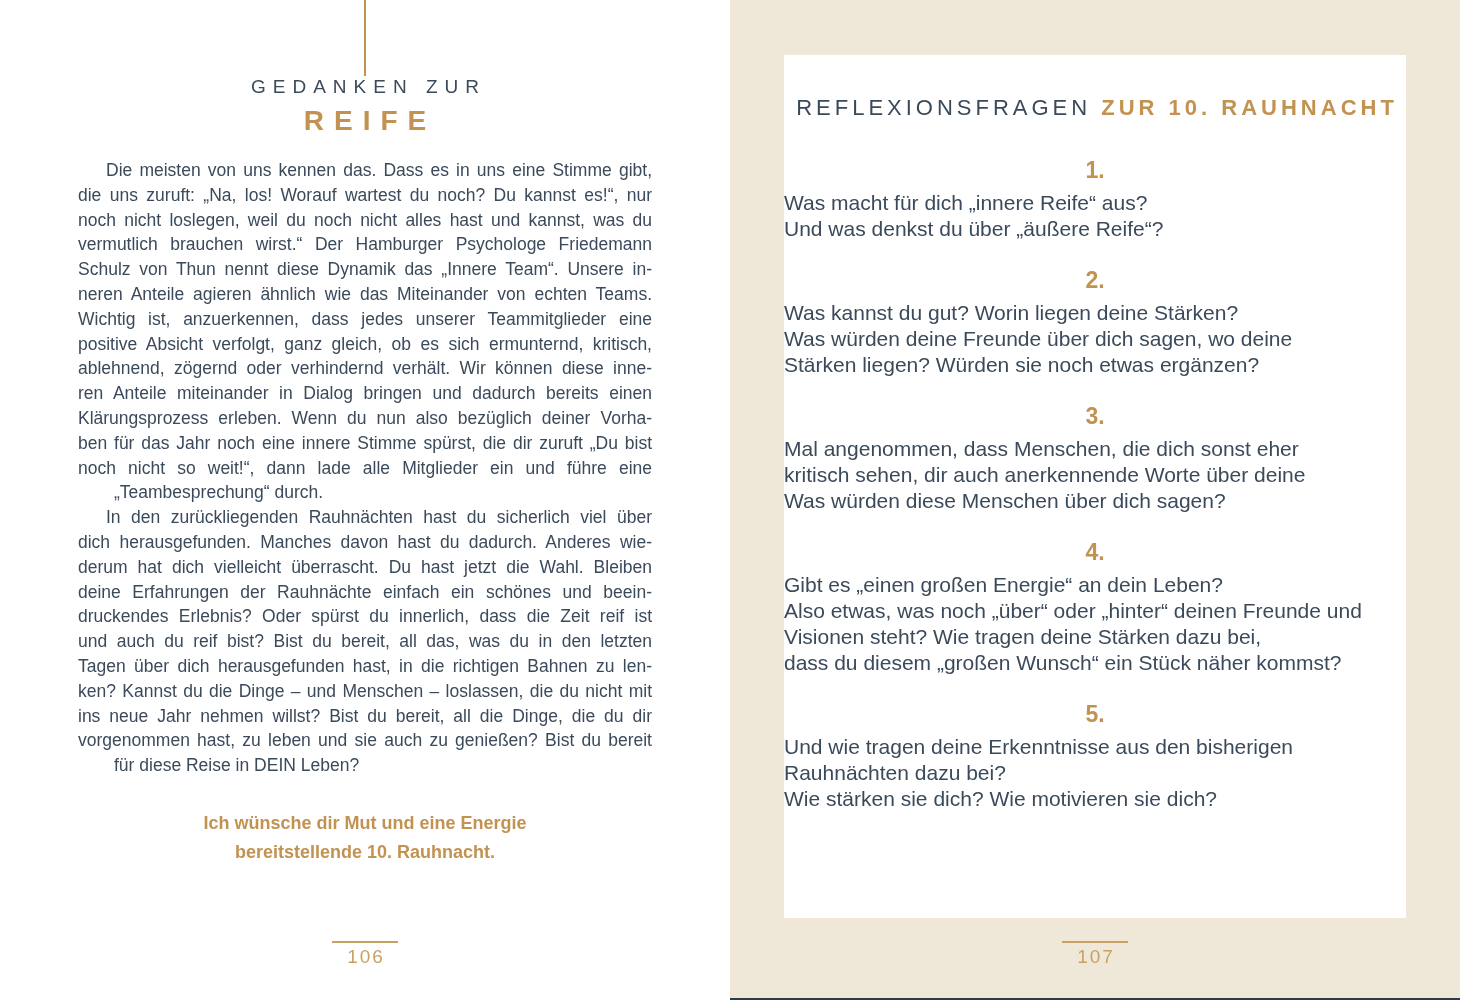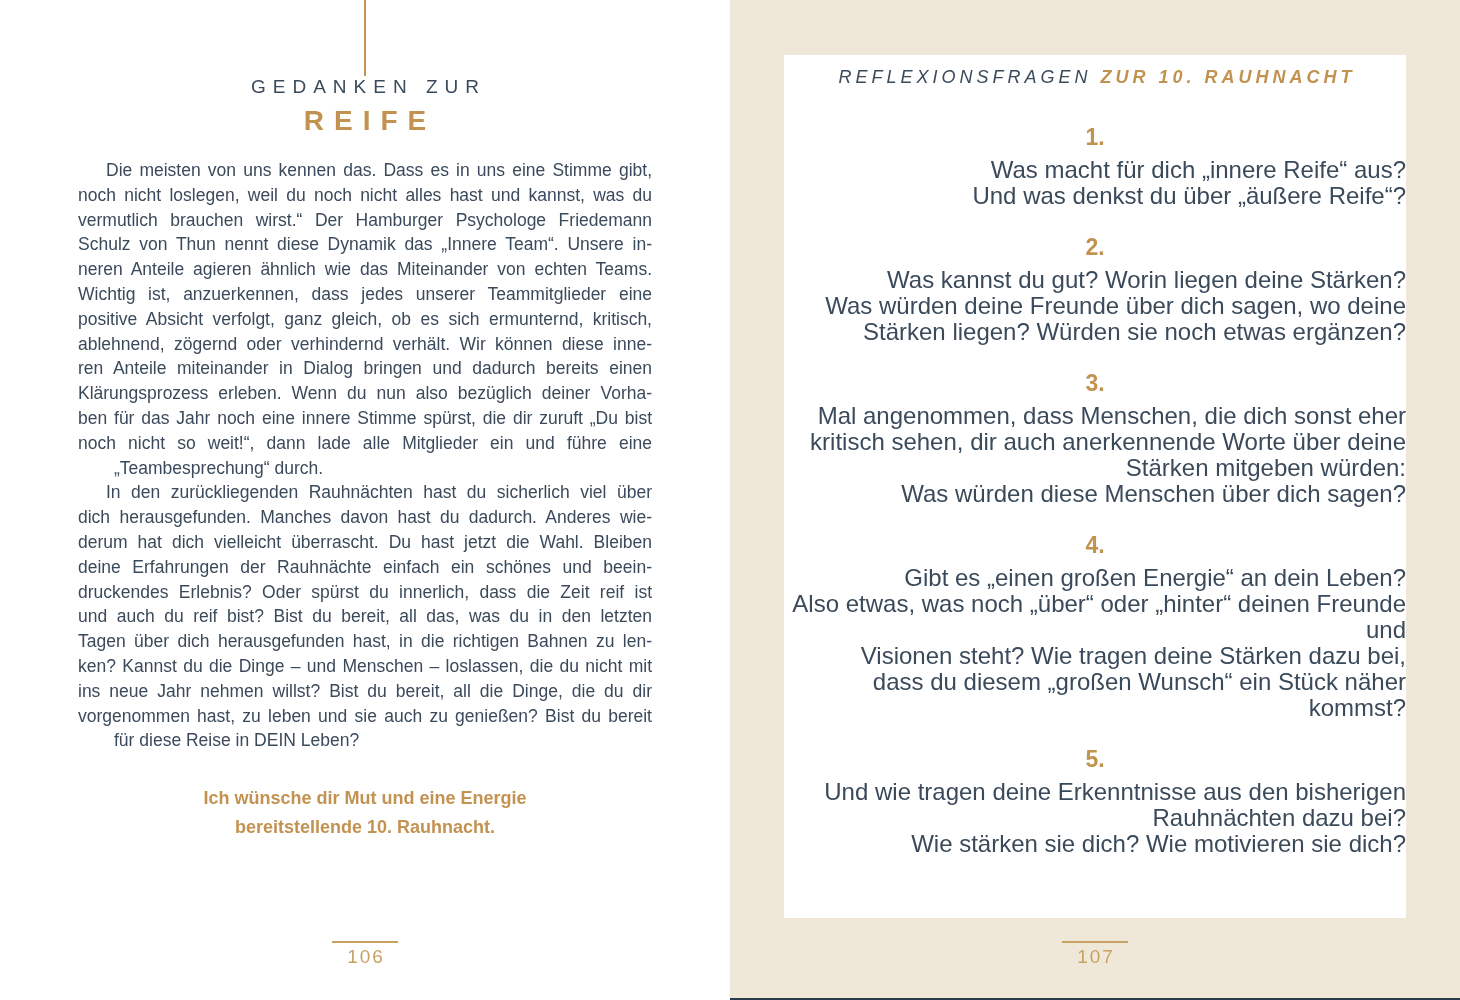--- a/index.html
+++ b/index.html
@@ -56,34 +56,34 @@
     font-size:19px;letter-spacing:2px;text-indent:2px;
   }
   .pn-rule{width:66px;height:2px;background:var(--gold-light);margin:0 auto 3px;}
 
   
   .card{
     position:absolute;left:54px;top:55px;width:622px;height:863px;
     background:var(--paper);
   }
   .rp-header{
-    margin-top:12px;text-align:center;
-    font-size:18px;letter-spacing:4px;text-indent:4px;
-    color:var(--ink);white-space:nowrap;font-style:italic;
+    margin-top:40px;text-align:center;
+    font-size:22px;letter-spacing:4px;text-indent:4px;
+    color:var(--ink);white-space:nowrap;
   }
   .rp-header .gold-part{color:var(--gold);font-weight:600;}
   .questions{margin-top:36px;}
   .q{margin-bottom:25px;}
   .q-num{
     text-align:center;color:var(--gold);
     font-weight:bold;font-size:23px;margin-bottom:6px;
   }
   .q-line{
-    text-align:right;color:var(--ink);
-    font-size:24px;line-height:26px;
+    text-align:left;color:var(--ink);
+    font-size:21px;line-height:26px;
   }
   .bottom-strip{
     position:absolute;bottom:0;left:0;width:100%;height:2px;
     background:var(--strip);
   }
 </style>
 </head>
 <body>
 
 <div class="page page-left">
@@ -93,20 +93,21 @@
     <div class="kicker">GEDANKEN ZUR</div>
     <h1 class="title">REIFE</h1>
   </header>
 
   <div class="lp-body">
 
       <div class="para">
 
           <div class="para-line">Die meisten von uns kennen das. Dass es in uns eine Stimme gibt,</div>
 
+          <div class="para-line">die uns zuruft: „Na, los! Worauf wartest du noch? Du kannst es!“, nur</div>
 
 
           <div class="para-line">noch nicht loslegen, weil du noch nicht alles hast und kannst, was du</div>
 
           <div class="para-line">vermutlich brauchen wirst.“ Der Hamburger Psychologe Friedemann</div>
 
           <div class="para-line">Schulz von Thun nennt diese Dynamik das „Innere Team“. Unsere in-</div>
 
           <div class="para-line">neren Anteile agieren ähnlich wie das Miteinander von echten Teams.</div>
 
@@ -197,21 +198,20 @@
         </section>
 
         <section class="q">
           <div class="q-num">3.</div>
           <div class="q-lines">
 
               <div class="q-line">Mal angenommen, dass Menschen, die dich sonst eher</div>
 
               <div class="q-line">kritisch sehen, dir auch anerkennende Worte über deine</div>
 
-              <div class="q-line">Stärken mitgeben würden:</div>
 
               <div class="q-line">Was würden diese Menschen über dich sagen?</div>
             </div>
         </section>
 
         <section class="q">
           <div class="q-num">4.</div>
           <div class="q-lines">
 
               <div class="q-line">Gibt es „einen großen Energie“ an dein Leben?</div>

